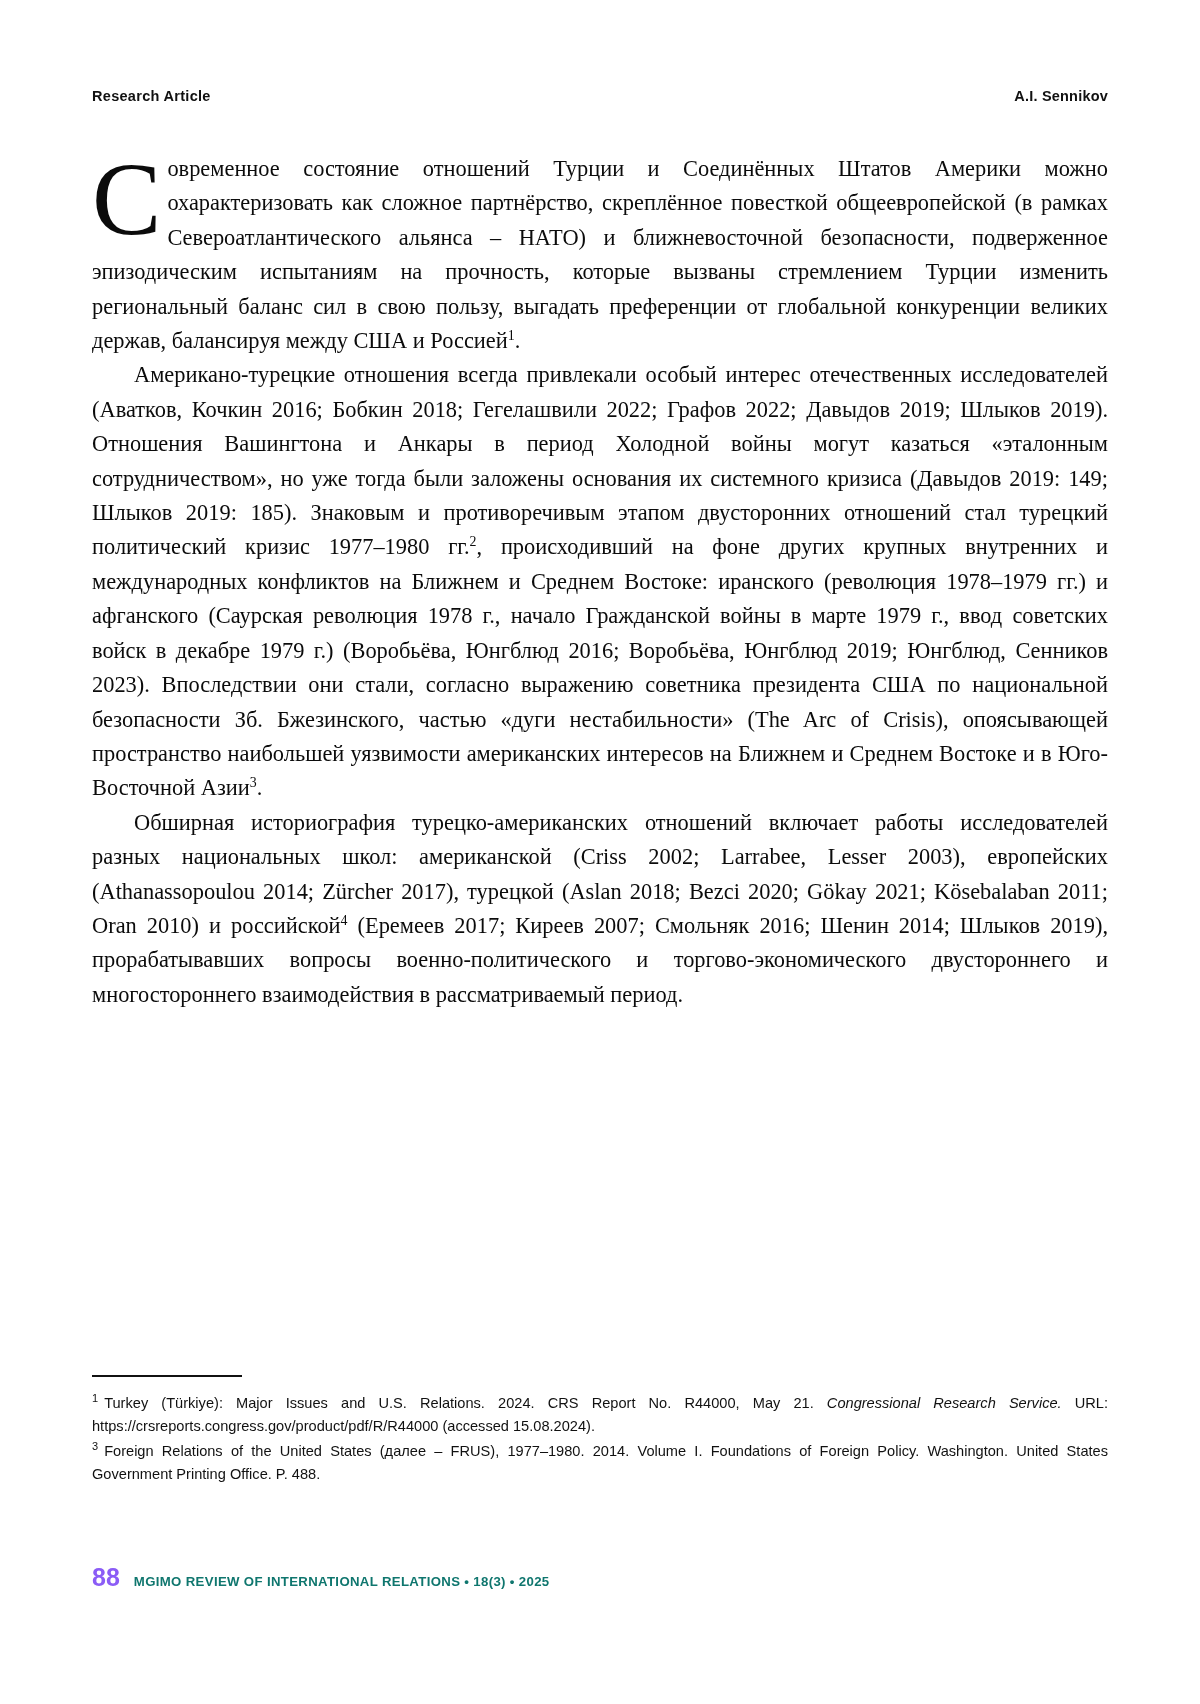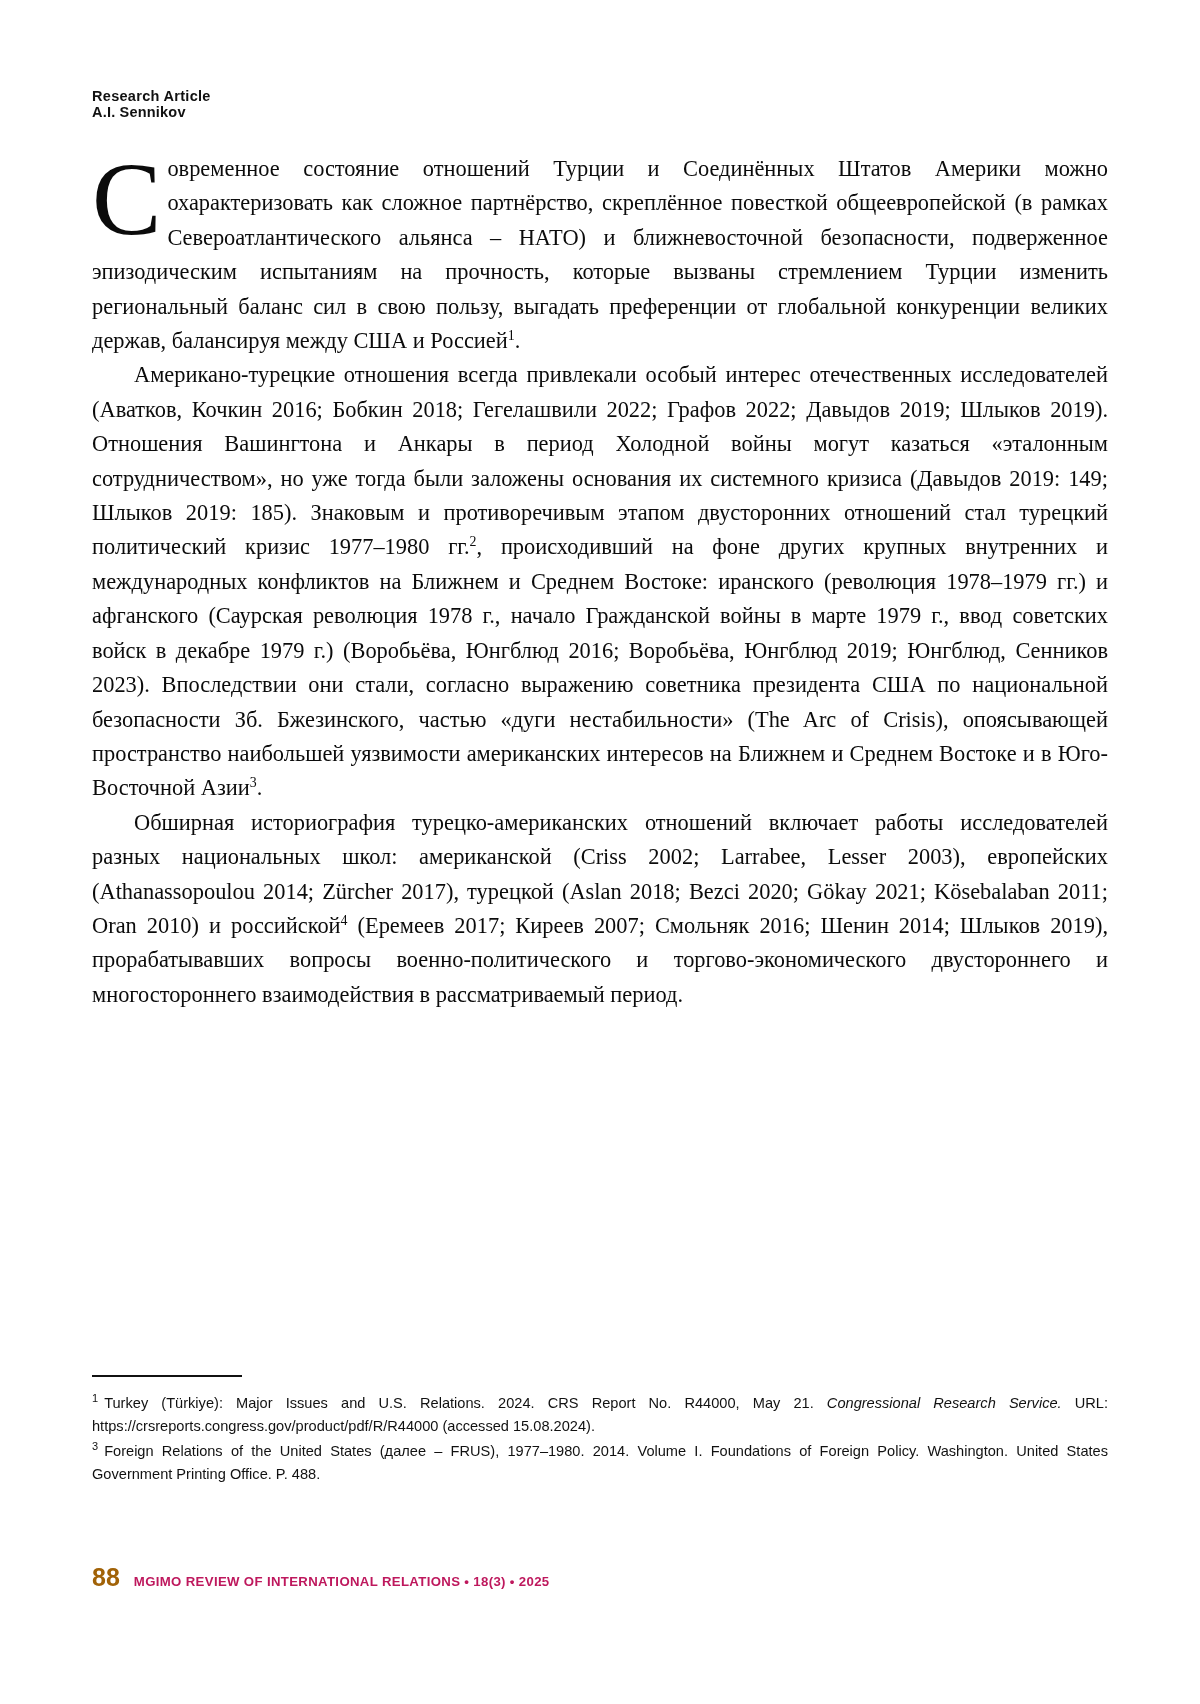--- a/index.html
+++ b/index.html
@@ -27,21 +27,20 @@
     left: 92px;
     right: 92px;
     display: flex;
     justify-content: space-between;
     align-items: baseline;
     font-family: "Liberation Sans", sans-serif;
     font-size: 14.5px;
     font-weight: 700;
     letter-spacing: 0.3px;
     color: #111;
-    flex-direction: column;
   }
   .runhead .right {
     font-weight: 700;
     letter-spacing: 0.2px;
   }
 
   
   .body {
     position: absolute;
     top: 152px;
@@ -116,27 +115,27 @@
     left: 92px;
     bottom: 112px;
     display: flex;
     align-items: baseline;
     gap: 14px;
     font-family: "Liberation Sans", sans-serif;
   }
   .footer .pageno {
     font-size: 25px;
     font-weight: 700;
-    color: #a16207;
+    color: #8b5cf6;
   }
   .footer .journal {
     font-size: 13.2px;
     font-weight: 700;
     letter-spacing: 0.35px;
-    color: #be185d;
+    color: #0f766e;
   }
 </style>
 </head>
 <body>
 
 <div class="page">
 
   <div class="runhead">
     <span class="left">Research  Article</span>
     <span class="right">A.I. Sennikov</span>

